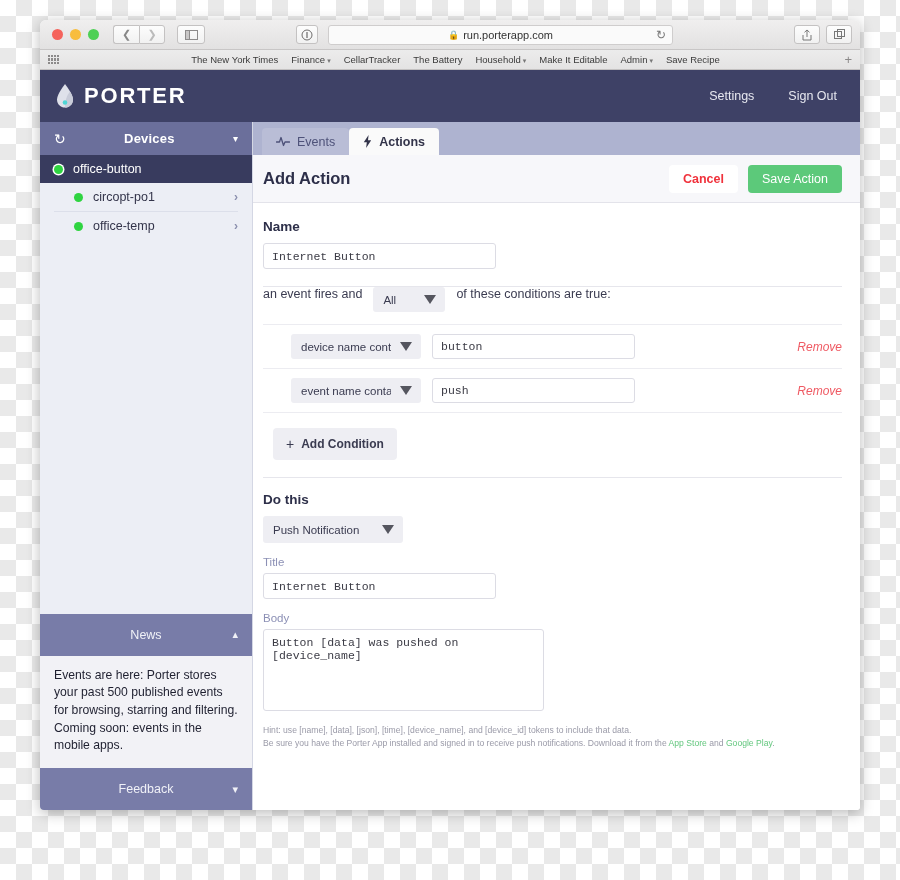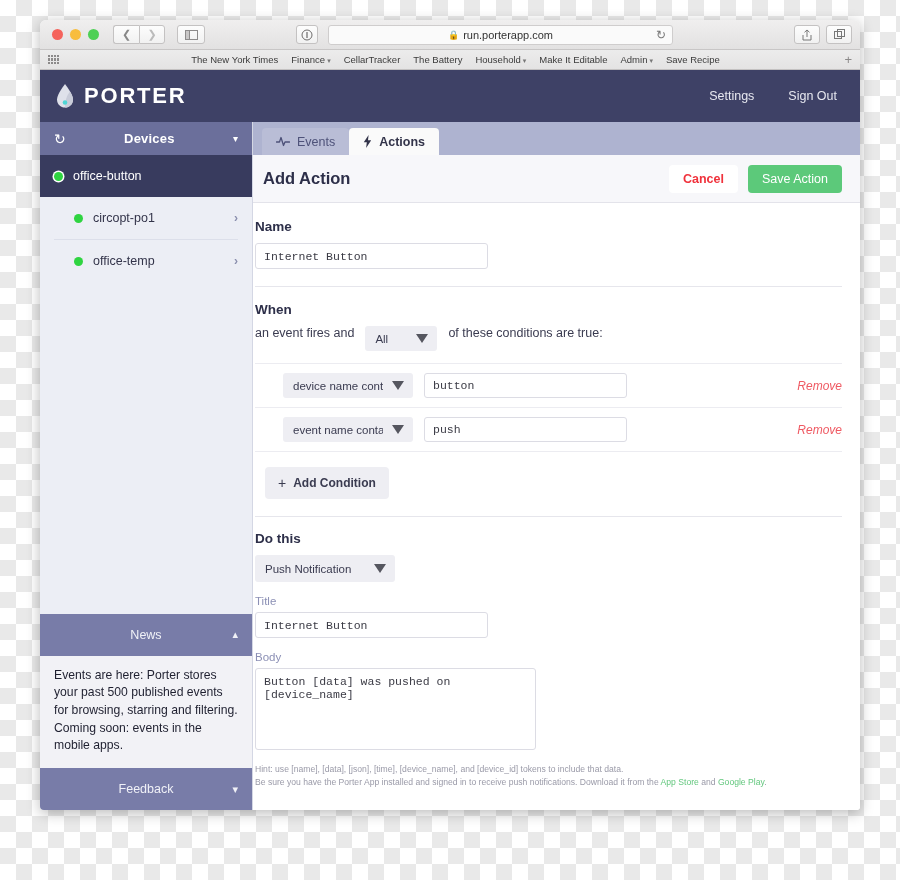--- a/index.html
+++ b/index.html
@@ -130,21 +130,21 @@
   .devices-bar {
     height: 33px; background: #6b6f9b;
     display: flex; align-items: center; padding: 0 14px;
     color: #fff; flex: 0 0 auto;
   }
   .devices-bar .refresh { font-size: 14px; }
   .devices-bar .title { flex:1; text-align:center; font-size: 13px; font-weight: bold; letter-spacing:.2px; }
   .devices-bar .chev { font-size: 10px; }
 
   .device {
-    height: 42px; display: flex; align-items: center;
+    height: 28px; display: flex; align-items: center;
     padding: 0 14px; gap: 10px;
     font-size: 12.5px;
     cursor: default;
   }
   .device .bullet { width: 9px; height: 9px; border-radius:50%; background: #2fd441; flex:0 0 auto; }
   .device.selected { background: #383b5e; color: #ffffff; }
   .device.selected .bullet { box-shadow: 0 0 0 1.5px #fff; }
   .device:not(.selected) { color: #33344a; padding-left: 34px; }
   .device .name { flex: 1; }
   .device .arrow { font-size: 12px; color: #8b8fae; font-weight: bold; }
@@ -201,21 +201,21 @@
   }
   .btn-save {
     background:#5cc97a; color:#fff; border:none;
     font-size: 12.5px; font-weight:400;
     padding: 7px 14px; border-radius:4px;
     font-family: inherit; cursor: pointer;
   }
 
   .form {
     flex:1 1 auto; overflow:hidden;
-    padding: 16px 18px 0 2px;
+    padding: 16px 18px 0 10px;
     background: #fff;
   }
   .sec-label { font-size: 13.5px; font-weight: bold; color:#2d2f49; margin-bottom: 9px; }
   .hr { height:1px; background:#e6e6ec; margin: 17px 0 0 0; }
 
   .txt {
     width: 233px; height: 26px;
     border: 1px solid #dcdce4; border-radius: 3px;
     font-family: "Liberation Mono", monospace;
     font-size: 11.5px; color: #3b3b45;
@@ -436,21 +436,20 @@
         </div>
 
         <div class="form">
 
           
           <div class="sec-label">Name</div>
           <input class="txt" value="Internet Button" style="">
           <div class="hr"></div>
 
           
-          <div class="sec-label" style="margin-top:15px">When</div>
           <div class="when-line">
             <span>an event fires and</span>
             <span class="selwrap">
               <select class="sel" style="width:72px">
                 <option>All</option>
               </select>
               <span class="tri"></span>
             </span>
             <span>of these conditions are true:</span>
           </div>

